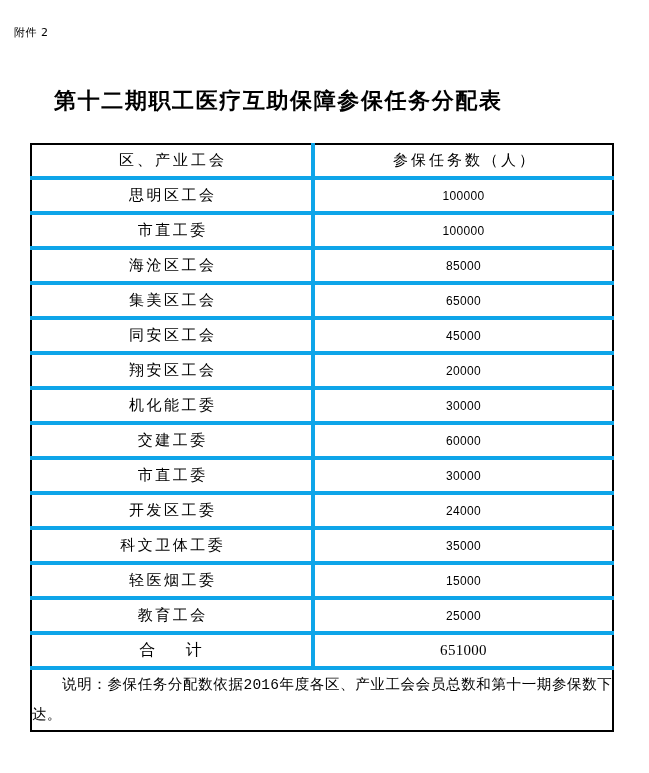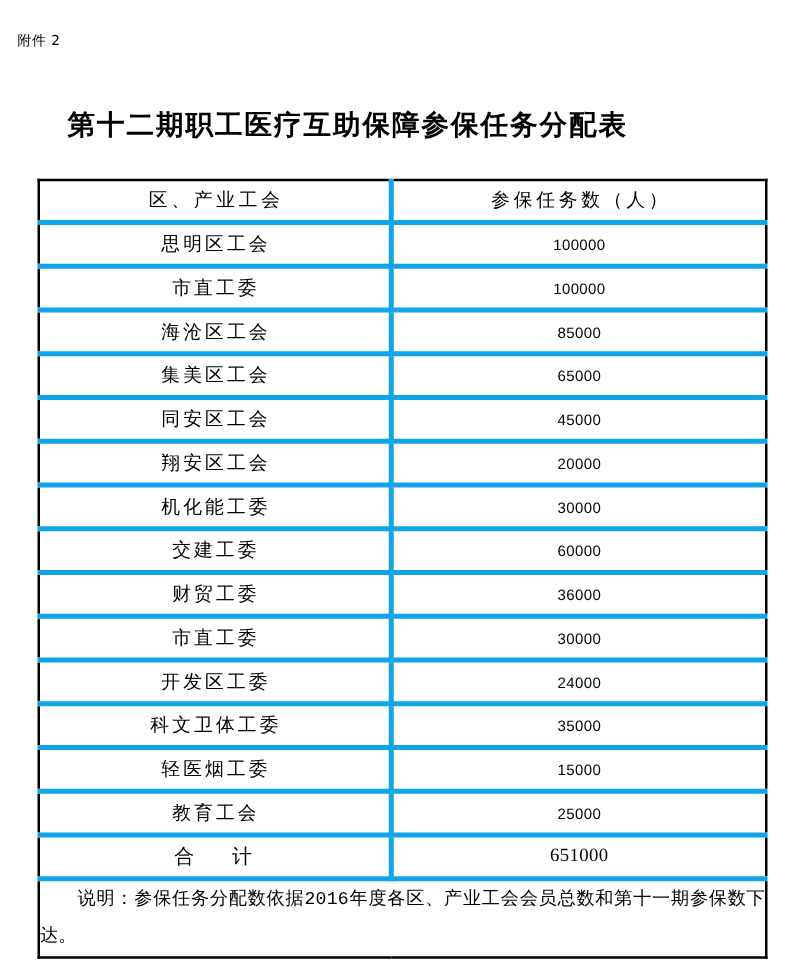--- a/index.html
+++ b/index.html
@@ -201,24 +201,20 @@
         </tr>
         <tr>
           <td class="name-cell">机化能工委</td>
           <td class="value-cell">30000</td>
         </tr>
         <tr>
           <td class="name-cell">交建工委</td>
           <td class="value-cell">60000</td>
         </tr>
         <tr>
-          <td class="name-cell">财贸工委</td>
-          <td class="value-cell">36000</td>
-        </tr>
-        <tr>
           <td class="name-cell">市直工委</td>
           <td class="value-cell">30000</td>
         </tr>
         <tr>
           <td class="name-cell">开发区工委</td>
           <td class="value-cell">24000</td>
         </tr>
         <tr>
           <td class="name-cell">科文卫体工委</td>
           <td class="value-cell">35000</td>

